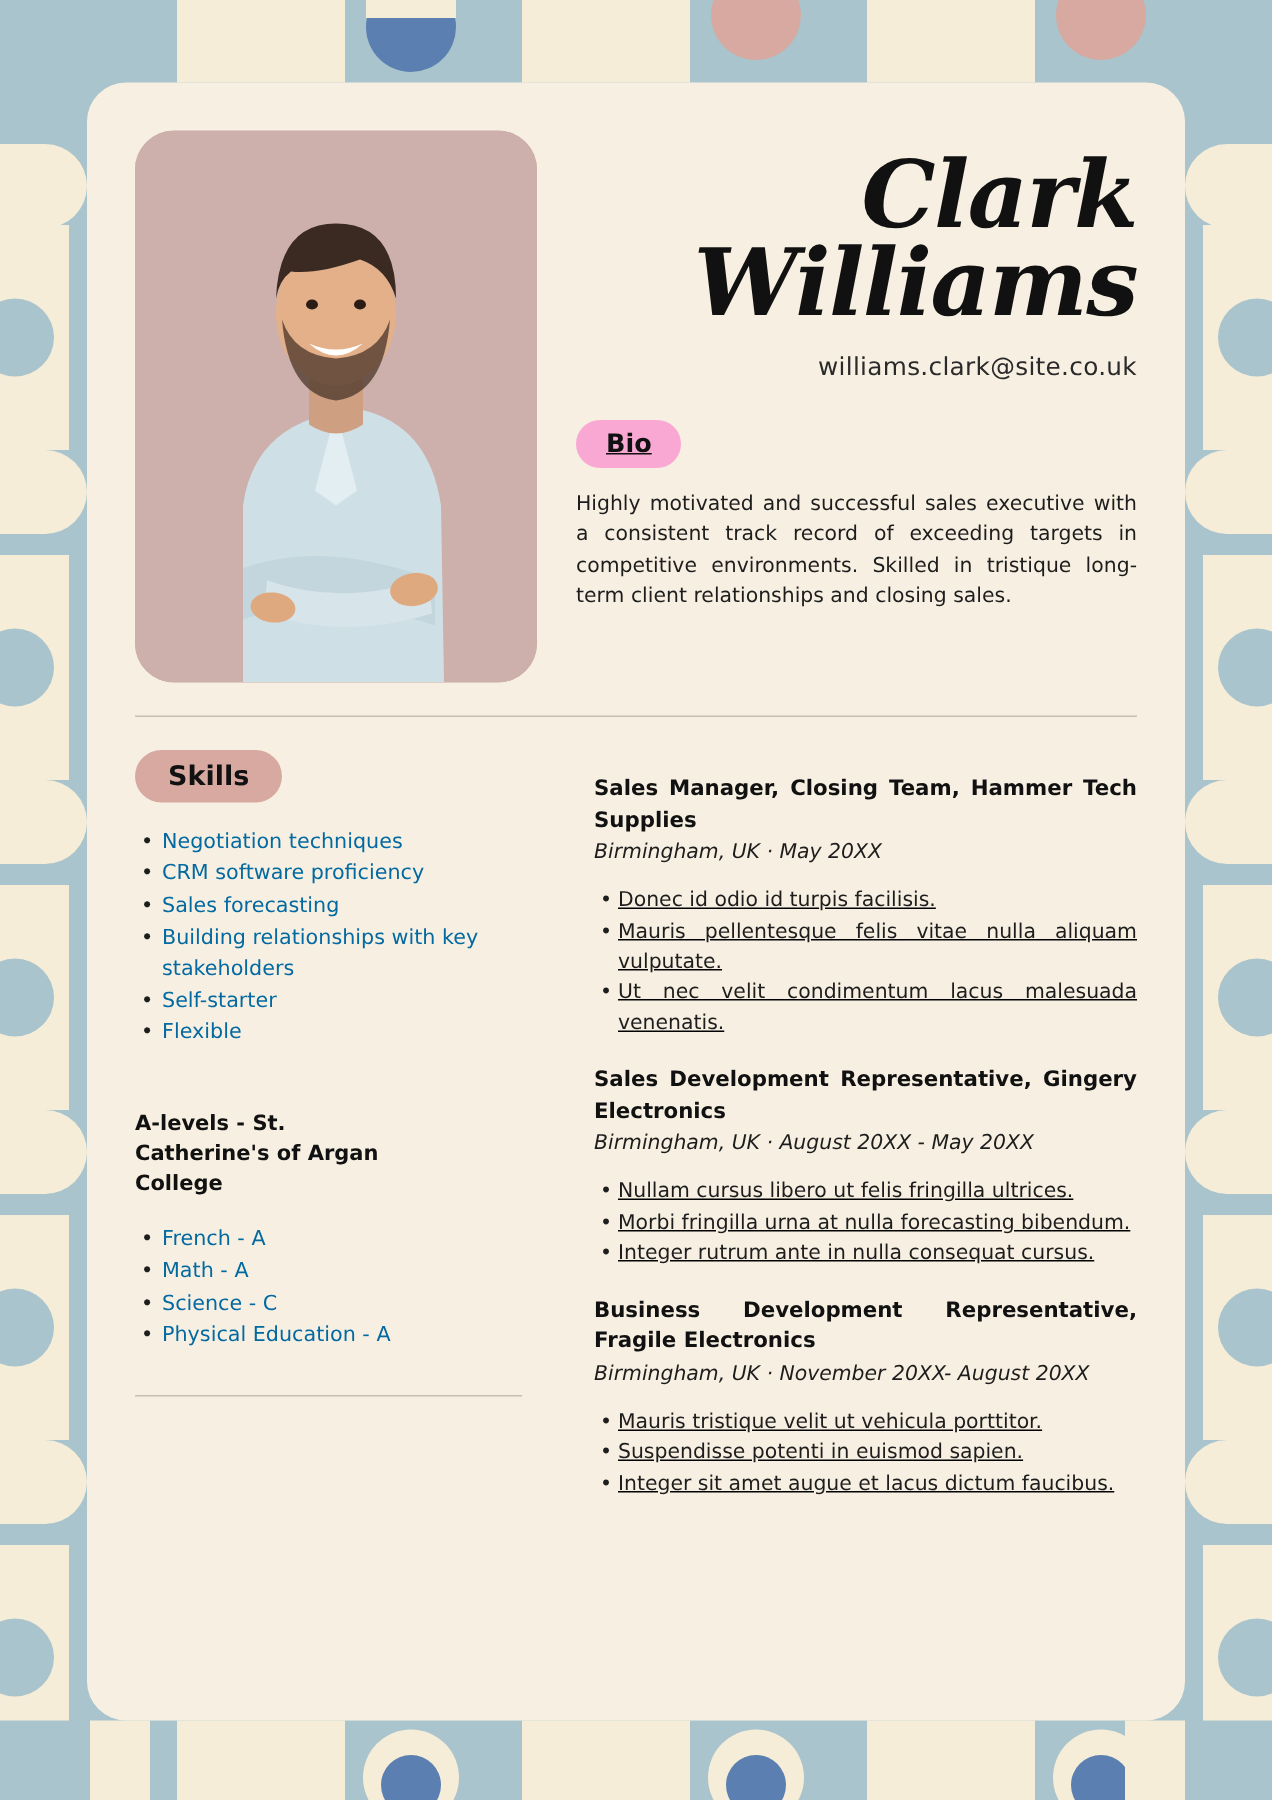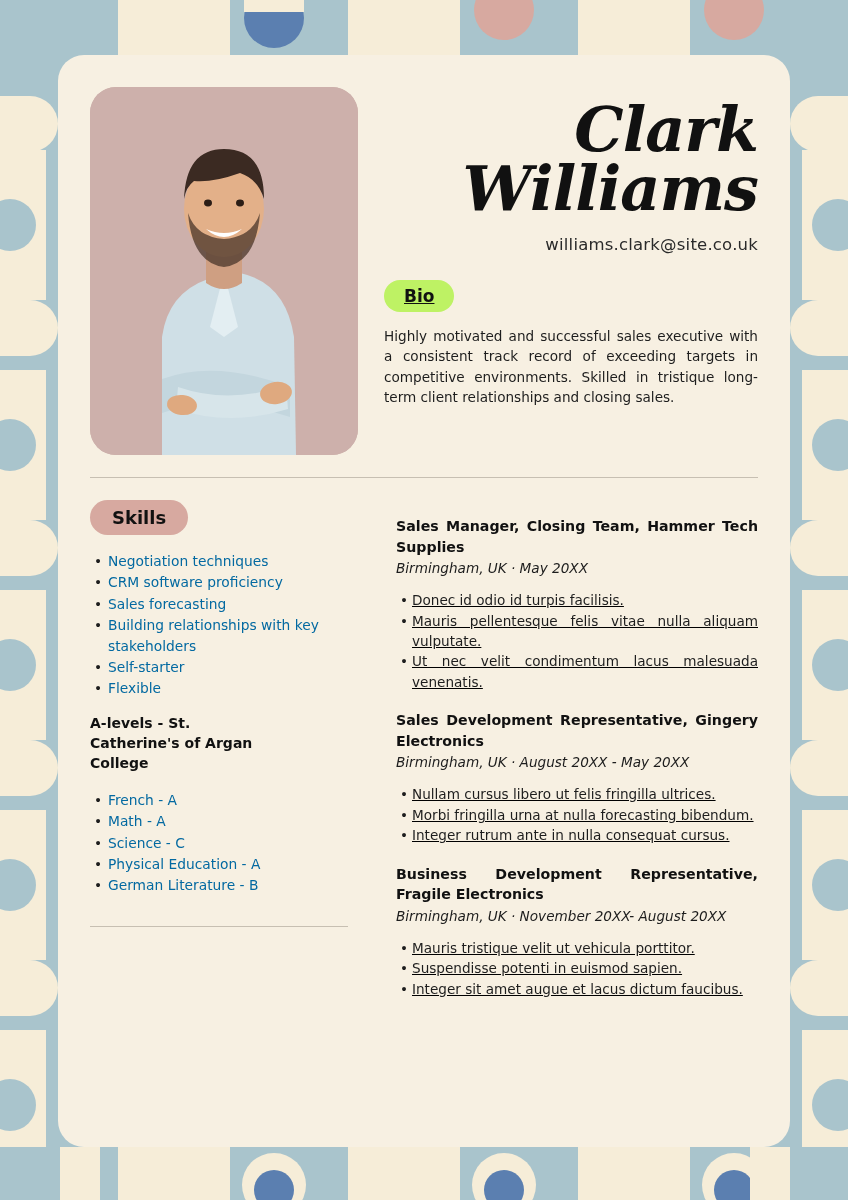--- a/index.html
+++ b/index.html
@@ -80,21 +80,21 @@
   }
 
   .pill {
     display: inline-block;
     border-radius: 999px;
     padding: 6px 20px;
     font-weight: 700;
     font-size: 17px;
     color: #111;
   }
-  .pill.bio { background: #bef264; margin-top: 26px; text-decoration: underline; }
+  .pill.bio { background: #f9a8d4; margin-top: 26px; text-decoration: underline; }
   .pill.skills { background: #d7a9a0; font-size: 18px; padding: 7px 22px;}
   .pill.work { background: #a9c4cc; font-size: 18px; padding: 7px 22px;}
 
   .bio-text {
     margin-top: 14px;
     font-size: 13.6px;
     line-height: 1.5;
     color: #1d1d1d;
     text-align: justify;
   }
@@ -142,21 +142,21 @@
   }
   ul.bullets li::before {
     content: "•";
     position: absolute;
     left: -12px;
     top: 0;
     color: #1d1d1d;
   }
 
   .edu-title {
-    margin-top: 14px;
+    margin-top: 40px;
     font-weight: 700;
     font-size: 14px;
     line-height: 1.45;
     color: #111;
     max-width: 180px;
   }
 
   
   .job { margin-top: 18px; }
   .job:first-of-type { margin-top: 16px; }
@@ -331,21 +331,20 @@
         <li>Flexible</li>
       </ul>
 
       <div class="edu-title">A-levels - St. Catherine's of Argan College</div>
 
       <ul class="bullets">
         <li>French - A</li>
         <li>Math - A</li>
         <li>Science - C</li>
         <li>Physical Education - A</li>
-        <li>German Literature - B</li>
       </ul>
 
       <div class="divider short"></div>
     </div>
 
     <div class="col-right">
 
       <div class="job">
         <div class="job-title">Sales Manager, Closing Team, Hammer Tech Supplies</div>
         <div class="job-meta">Birmingham, UK · May 20XX</div>

